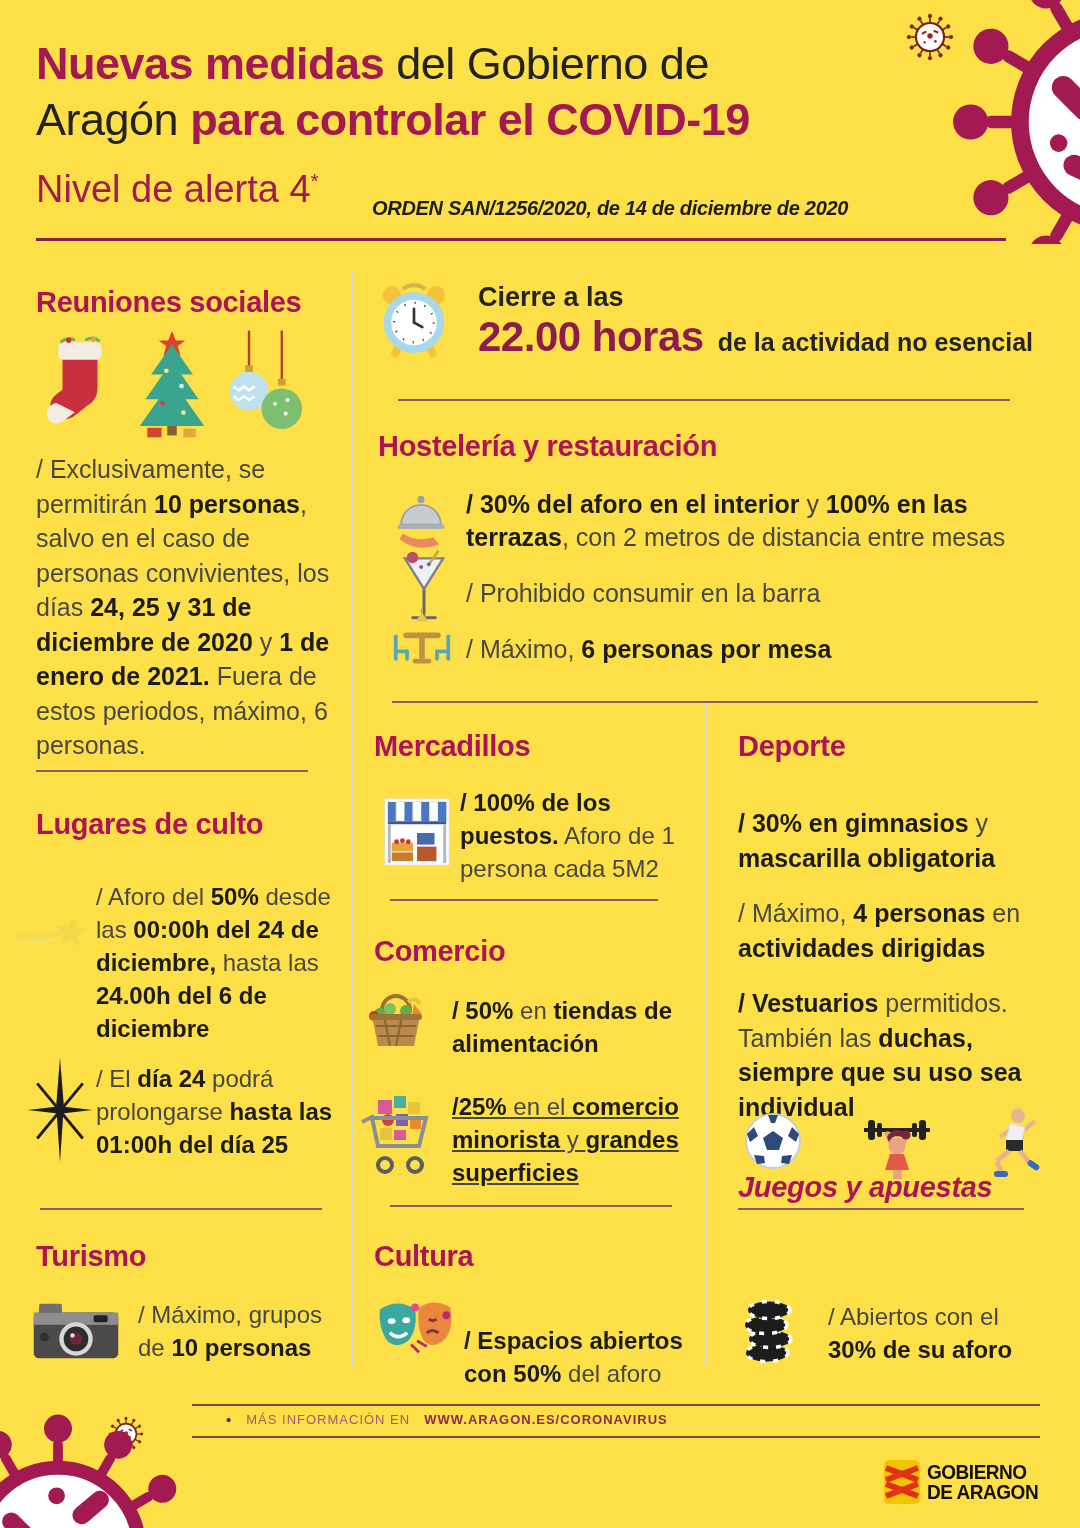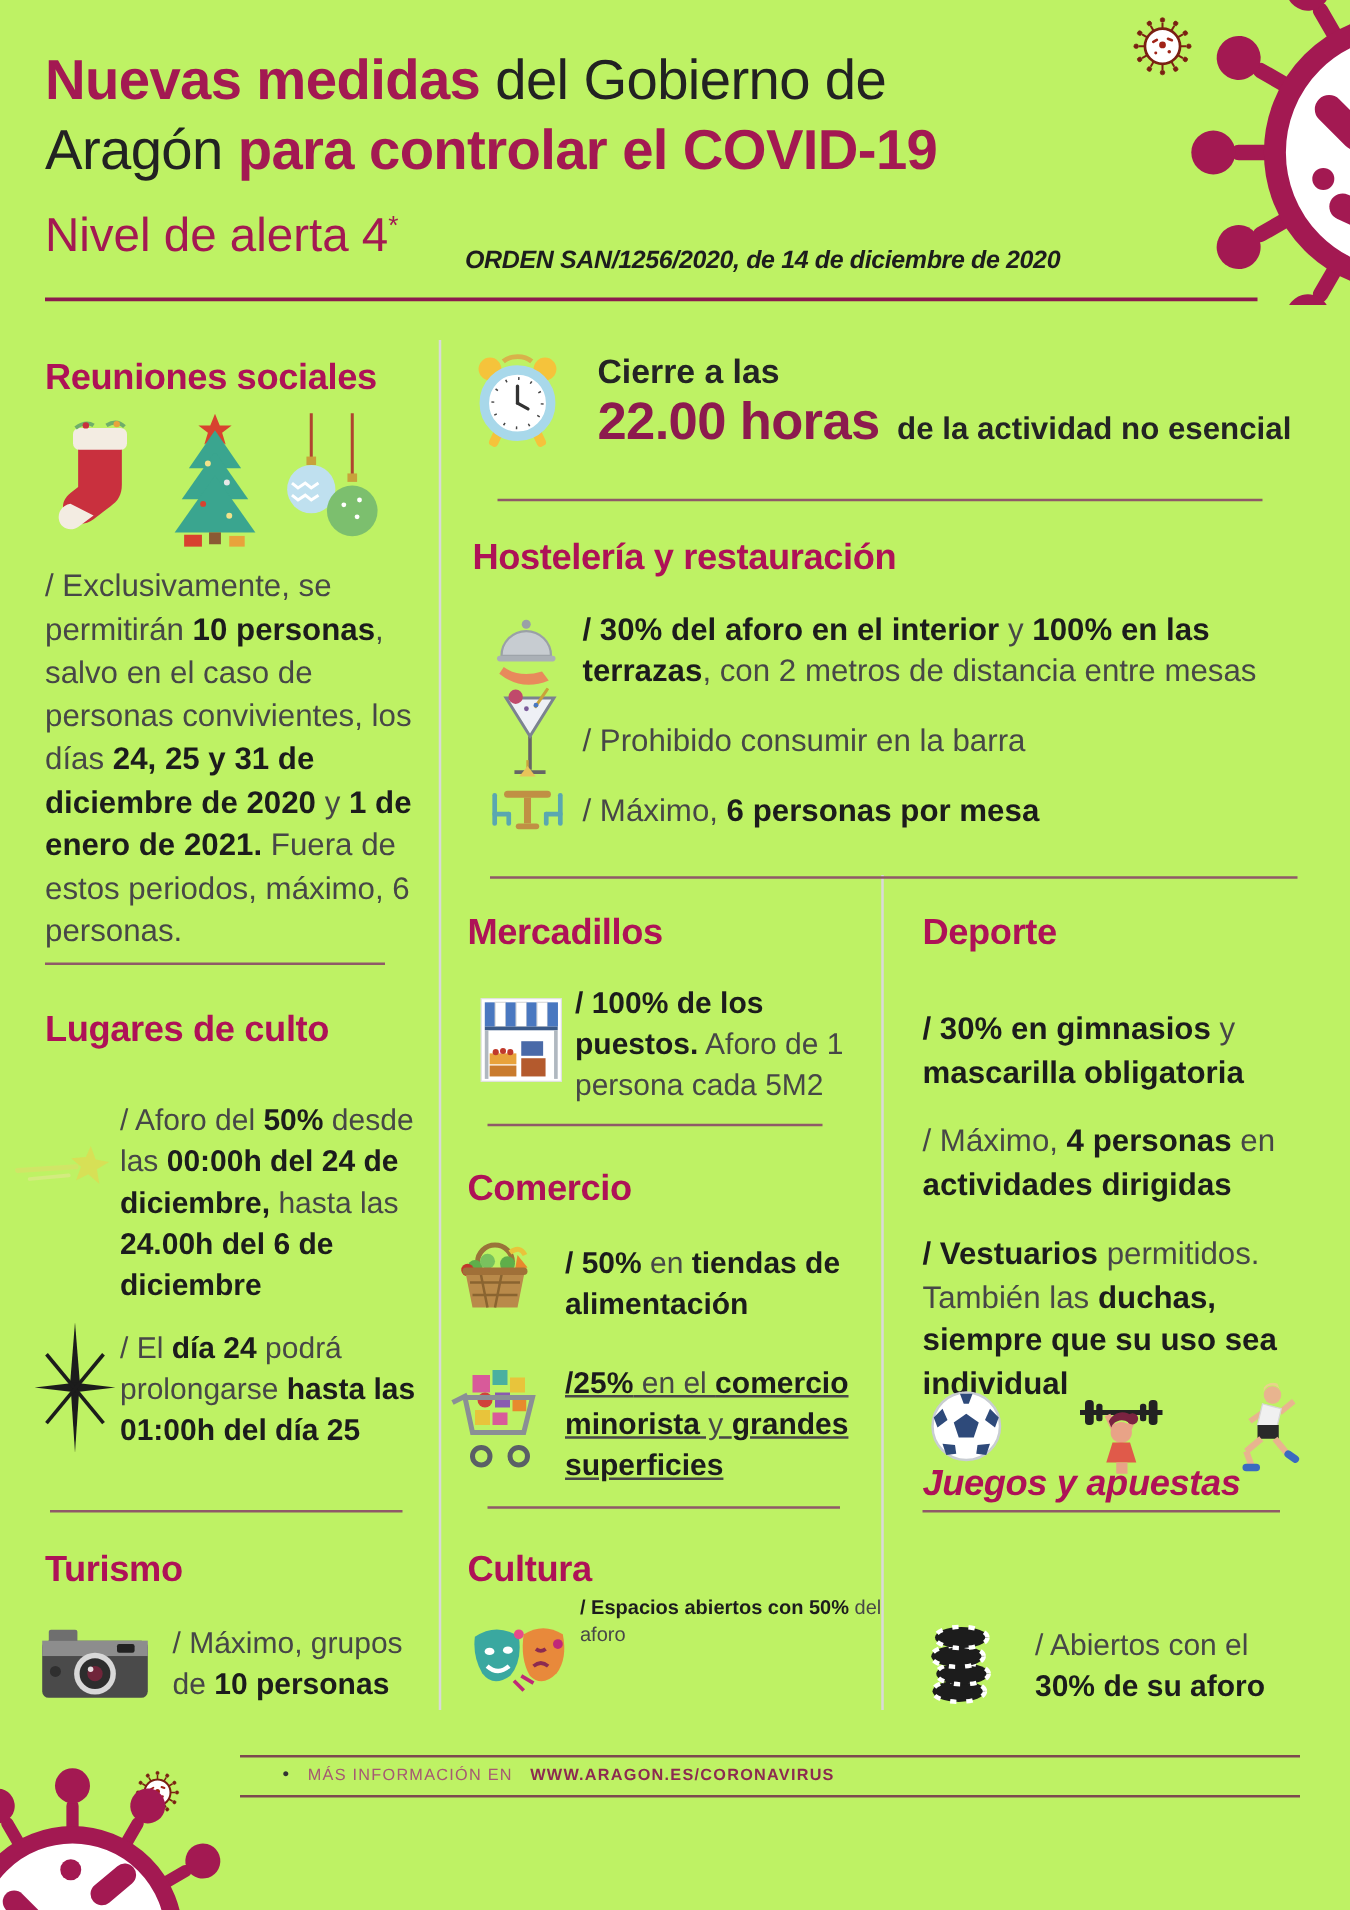--- a/index.html
+++ b/index.html
@@ -2,21 +2,21 @@
 <html style="--accent: #a31952; --accent-dark: #8c1b4e; --heading: #ae1257; --body: #474747; --body-bold: #1c1c1c; --rule: #8f5a68; --divider: #d9d9d9; --footer-rule: #7c4a4e; --footer-text: #a65873; --footer-url: #8c2a50; --virus: #a31952; --virus-outline: #7a2012;"><head>
 <meta charset="utf-8">
 <style>
   :root{
     --accent:#a31952; --accent-dark:#8c1b4e; --heading:#ae1257;
     --body:#474747; --body-bold:#1c1c1c; --rule:#8f5a68; --divider:#d9d9d9;
     --footer-rule:#7c4a4e; --footer-text:#a65873; --footer-url:#8c2a50;
     --virus:#a31952; --virus-outline:#7a2012;
   }
   html,body{margin:0;padding:0;background:#fff;}
-  .page{position:relative;width:1080px;height:1528px;background:#bef264;overflow:hidden;
+  .page{position:relative;width:1080px;height:1528px;background:#fde047;overflow:hidden;
         font-family:"Liberation Sans",sans-serif;color:var(--body);}
   .abs{position:absolute;}
   .title{font-size:45px;line-height:56px;letter-spacing:-0.5px;color:#222;font-weight:400;}
   .title b{color:var(--accent);font-weight:700;}
   .alert{font-size:38px;color:var(--accent);font-weight:400;}
   .alert sup{font-size:21px;}
   .order{font-size:20px;font-style:italic;font-weight:700;color:#1d1d1d;letter-spacing:-0.3px;}
   .sec-h{font-size:29px;font-weight:700;color:var(--heading);letter-spacing:-0.3px;}
   .txt{line-height:1.38;}
   .txt span{color:var(--body);}
@@ -392,21 +392,21 @@
     <path d="M44 14 q16 -10 32 0 q4 20 -5 32 q-12 12 -22 2 q-8 -14 -5 -34 z" fill="#e8893b"></path>
     <path d="M54 26 q4 3 8 0 M52 40 q6 -5 12 0" stroke="#8c2a50" stroke-width="3" fill="none"></path>
     <circle cx="72" cy="22" r="4" fill="#c02878"></circle>
     <path d="M4 16 q18 -12 36 0 q3 20 -7 32 q-14 10 -23 -2 q-8 -14 -6 -30 z" fill="#3aa8a0"></path>
     <ellipse cx="16" cy="28" rx="4" ry="3" fill="#ffffff"></ellipse>
     <ellipse cx="31" cy="27" rx="4" ry="3" fill="#ffffff"></ellipse>
     <path d="M14 40 q9 8 18 0" stroke="#ffffff" stroke-width="3.5" fill="none"></path>
     <circle cx="40" cy="14" r="4" fill="#e84a8a"></circle>
     <path d="M36 52 l8 8 M42 48 l10 6" stroke="#c02878" stroke-width="3"></path>
   </svg>
-  <div class="abs txt" style="left:464px;top:1276px;width:252px;font-size:16px;"><b>/ Espacios abiertos con 50%</b><span> del aforo</span></div>
+  <div class="abs txt" style="left:464px;top:1324px;width:252px;font-size:24px;"><b>/ Espacios abiertos con 50%</b><span> del aforo</span></div>
 
   <div class="abs sec-h" style="left:738px;top:730px;">Deporte</div>
   <div class="abs txt" style="left:738px;top:806px;width:302px;font-size:25px;"><b>/ 30% en gimnasios</b><span> y </span><b>mascarilla obligatoria</b></div>
   <div class="abs txt" style="left:738px;top:896px;width:302px;font-size:25px;"><span>/ Máximo, </span><b>4 personas</b><span> en </span><b>actividades dirigidas</b></div>
   <div class="abs txt" style="left:738px;top:986px;width:308px;font-size:25px;"><b>/ Vestuarios</b><span> permitidos. También las </span><b>duchas, siempre que su uso sea individual</b></div>
 
   <svg class="abs" style="left:744px;top:1112px;" width="58" height="58" viewBox="0 0 58 58">
     <circle cx="29" cy="29" r="27" fill="#ffffff" stroke="#c8cdd2" stroke-width="2"></circle>
     <polygon points="29,19 39,26 35,38 23,38 19,26" fill="#2e4a7a"></polygon>
     <polygon points="24,3 34,3 31,11 27,11" fill="#2e4a7a"></polygon>
@@ -470,14 +470,24 @@
 
   <svg class="abs" style="left:106px;top:1414px;color:var(--virus-outline)" width="40" height="40">
       <use href="#virus-sm"></use>
     </svg>
   <div class="abs" style="left:0;top:1408px;width:210px;height:120px;overflow:hidden;">
     <svg class="abs" style="left:-82px;top:1px;color:var(--virus)" width="280" height="280">
         <use href="#virus"></use>
       </svg>
   </div>
 
+  <div class="abs logo" style="left:884px;top:1460px;">
+    <svg width="36" height="44" viewBox="0 0 36 44">
+      <rect x="0" y="0" width="36" height="44" rx="5" fill="#f5c400"></rect>
+      <path d="M2 8 L34 20 M34 8 L2 20 M2 24 L34 36 M34 24 L2 36" stroke="#e23118" stroke-width="6" fill="none"></path>
+    </svg>
+    <div class="logo-text">
+      <div>GOBIERNO</div>
+      <div>DE ARAGON</div>
+    </div>
+  </div>
 
 </div>
 
 </body></html>

